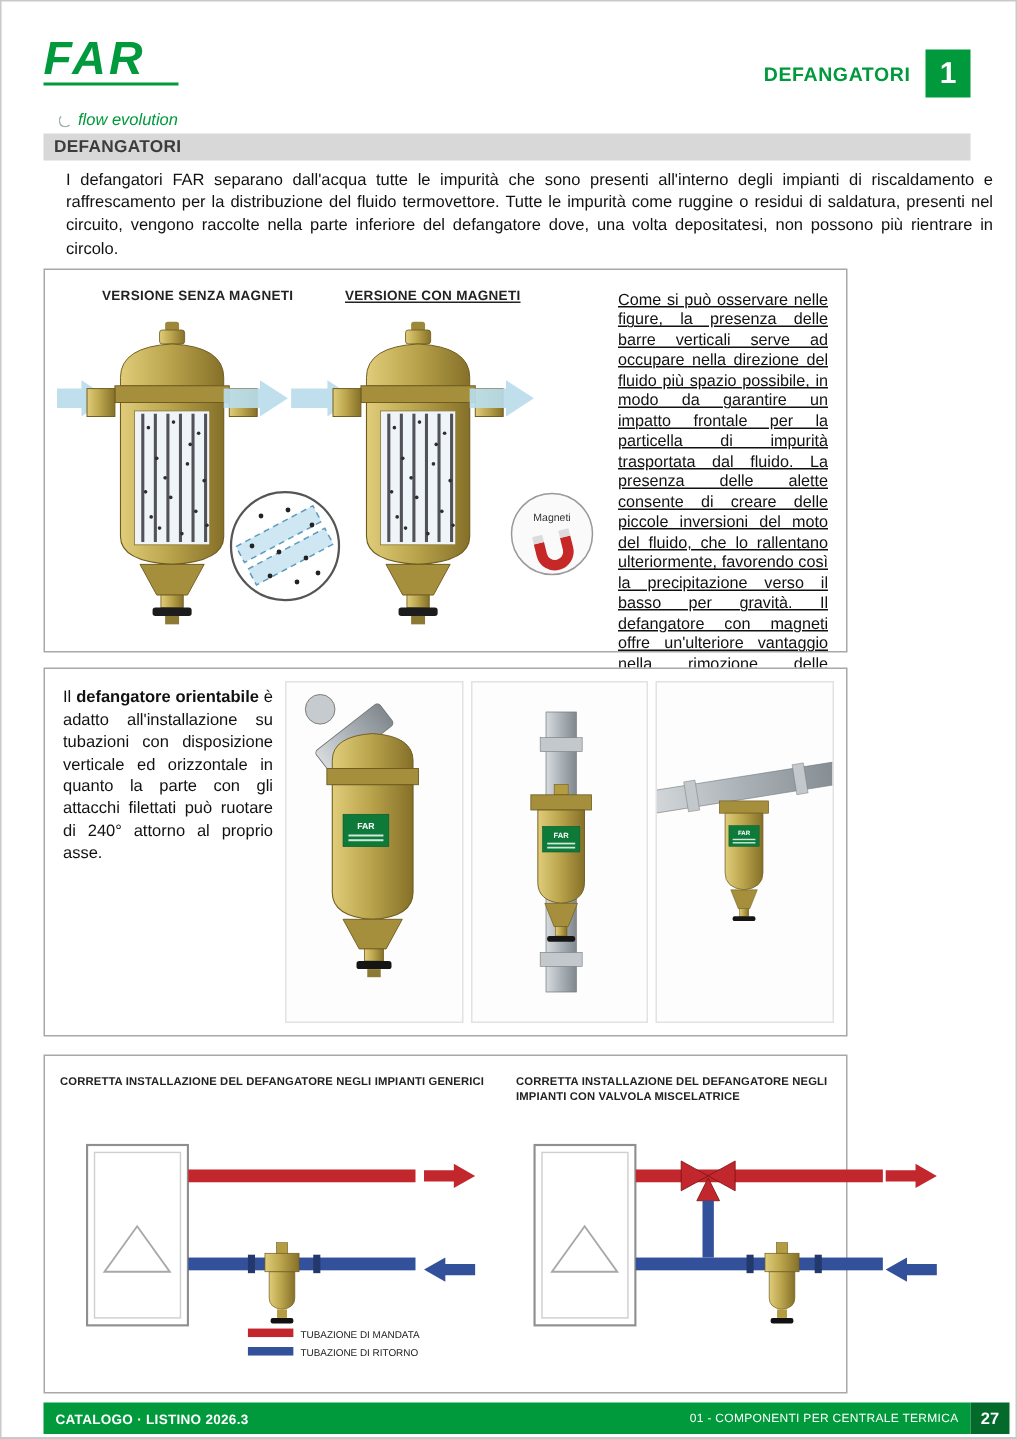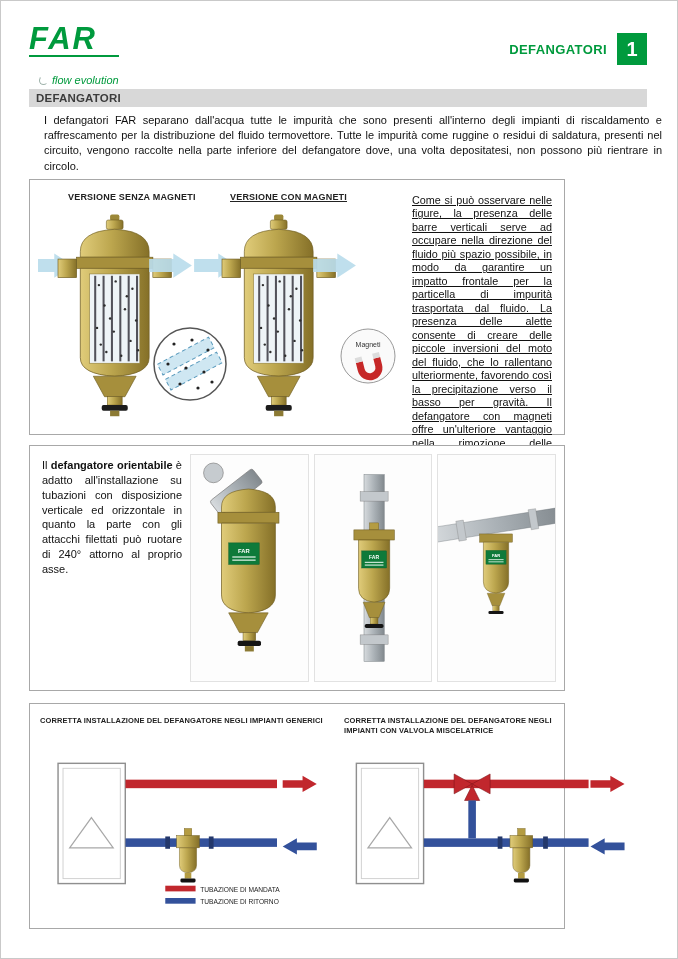--- a/index.html
+++ b/index.html
@@ -321,14 +321,21 @@
         <g>
           <rect x="126" y="156" width="32" height="6" fill="#c1272d"></rect>
           <text x="163" y="162.5" font-size="7" fill="#222">TUBAZIONE DI MANDATA</text>
           <rect x="126" y="169" width="32" height="6" fill="#33519b"></rect>
           <text x="163" y="175.5" font-size="7" fill="#222">TUBAZIONE DI RITORNO</text>
         </g>
       </svg>
     </div>
   </section>
 
+  <div class="footer">
+    <div class="footer-bar">
+      <span class="footer-left">CATALOGO · LISTINO 2026.3</span>
+      <span class="footer-right">01 - COMPONENTI PER CENTRALE TERMICA</span>
+    </div>
+    <div class="footer-page">27</div>
+  </div>
 
 </div>
 
 </body></html>

